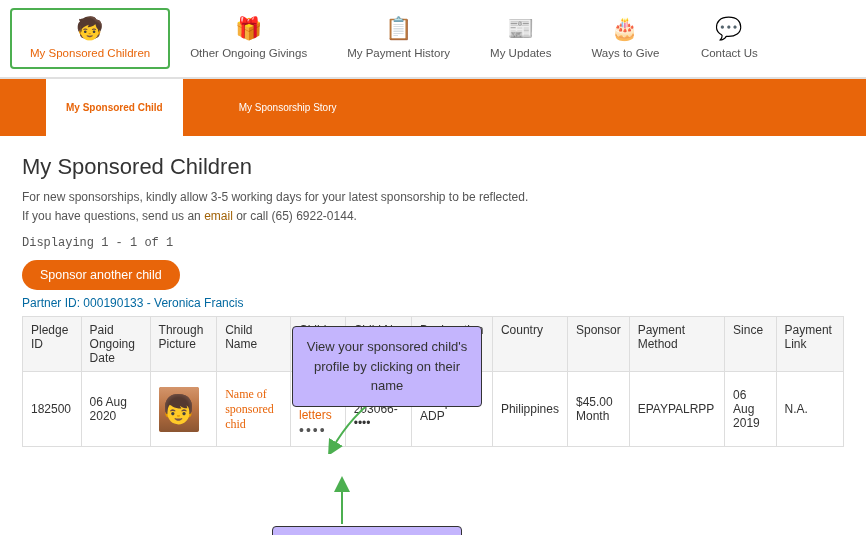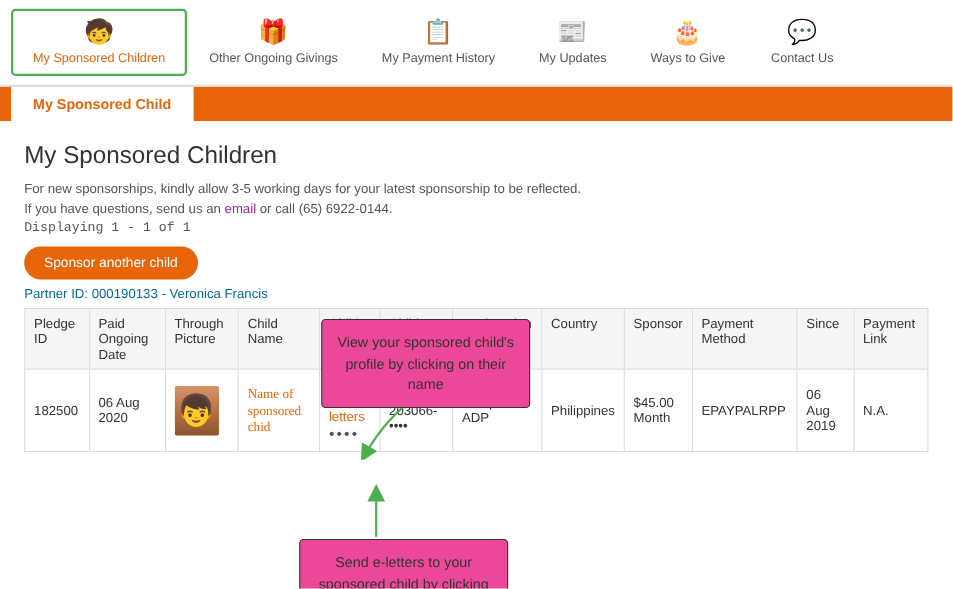--- a/index.html
+++ b/index.html
@@ -40,26 +40,27 @@
       line-height: 1.3;
     }
 
     
     .sub-tabs {
       display: flex;
       background: #e8650a;
       padding: 0 10px;
     }
     .sub-tab {
-      padding: 8px 20px;
-      cursor: pointer;
-      font-size: 13px;
+      padding: 23px 20px;
+      cursor: pointer;
+      font-size: 10px;
       color: #fff;
       background: #e8650a;
       border: none;
+      margin-left: 36px;
     }
     .sub-tab.active {
       background: #fff;
       color: #e8650a;
       font-weight: bold;
     }
 
     
     .main-content {
       padding: 18px 22px;
@@ -67,23 +68,24 @@
     .page-title {
       font-size: 22px;
       color: #333;
       margin-bottom: 8px;
       font-weight: normal;
     }
     .info-text {
       font-size: 12px;
       color: #555;
       line-height: 1.6;
+      margin-bottom: 10px;
     }
     .info-text a {
-      color: #a21caf;
+      color: #a16207;
       text-decoration: none;
     }
     .display-count {
       font-size: 12px;
       color: #555;
       margin-bottom: 10px;
       font-family: Liberation Mono, monospace;
     }
     .sponsor-btn {
       background: #e8650a;
@@ -156,21 +158,21 @@
     .profile-pic-inner::before {
       content: '👦';
       font-size: 28px;
       position: absolute;
       top: 50%;
       left: 50%;
       transform: translate(-50%, -50%);
     }
     .callout-box {
       position: absolute;
-      background: #ec4899;
+      background: #c4b5fd;
       border: 1.5px solid #333;
       border-radius: 4px;
       padding: 10px 12px;
       font-size: 13px;
       color: #333;
       text-align: center;
       line-height: 1.5;
       z-index: 10;
     }
 
@@ -205,20 +207,21 @@
     <span class="nav-label">Ways to Give</span>
   </div>
   <div class="nav-item">
     <span class="nav-icon">💬</span>
     <span class="nav-label">Contact Us</span>
   </div>
 </div>
 
 <div class="sub-tabs">
   <button class="sub-tab active">My Sponsored Child</button>
+  <button class="sub-tab">My Sponsorship Story</button>
 </div>
 
 <div class="main-content">
   <h1 class="page-title">My Sponsored Children</h1>
 
   <div class="info-text">
     <span>For new sponsorships, kindly allow 3-5 working days for your latest sponsorship to be reflected.</span><br>
     <span>If you have questions, send us an </span><a href="#">email</a><span> or call (65) 6922-0144.</span>
   </div>
 

